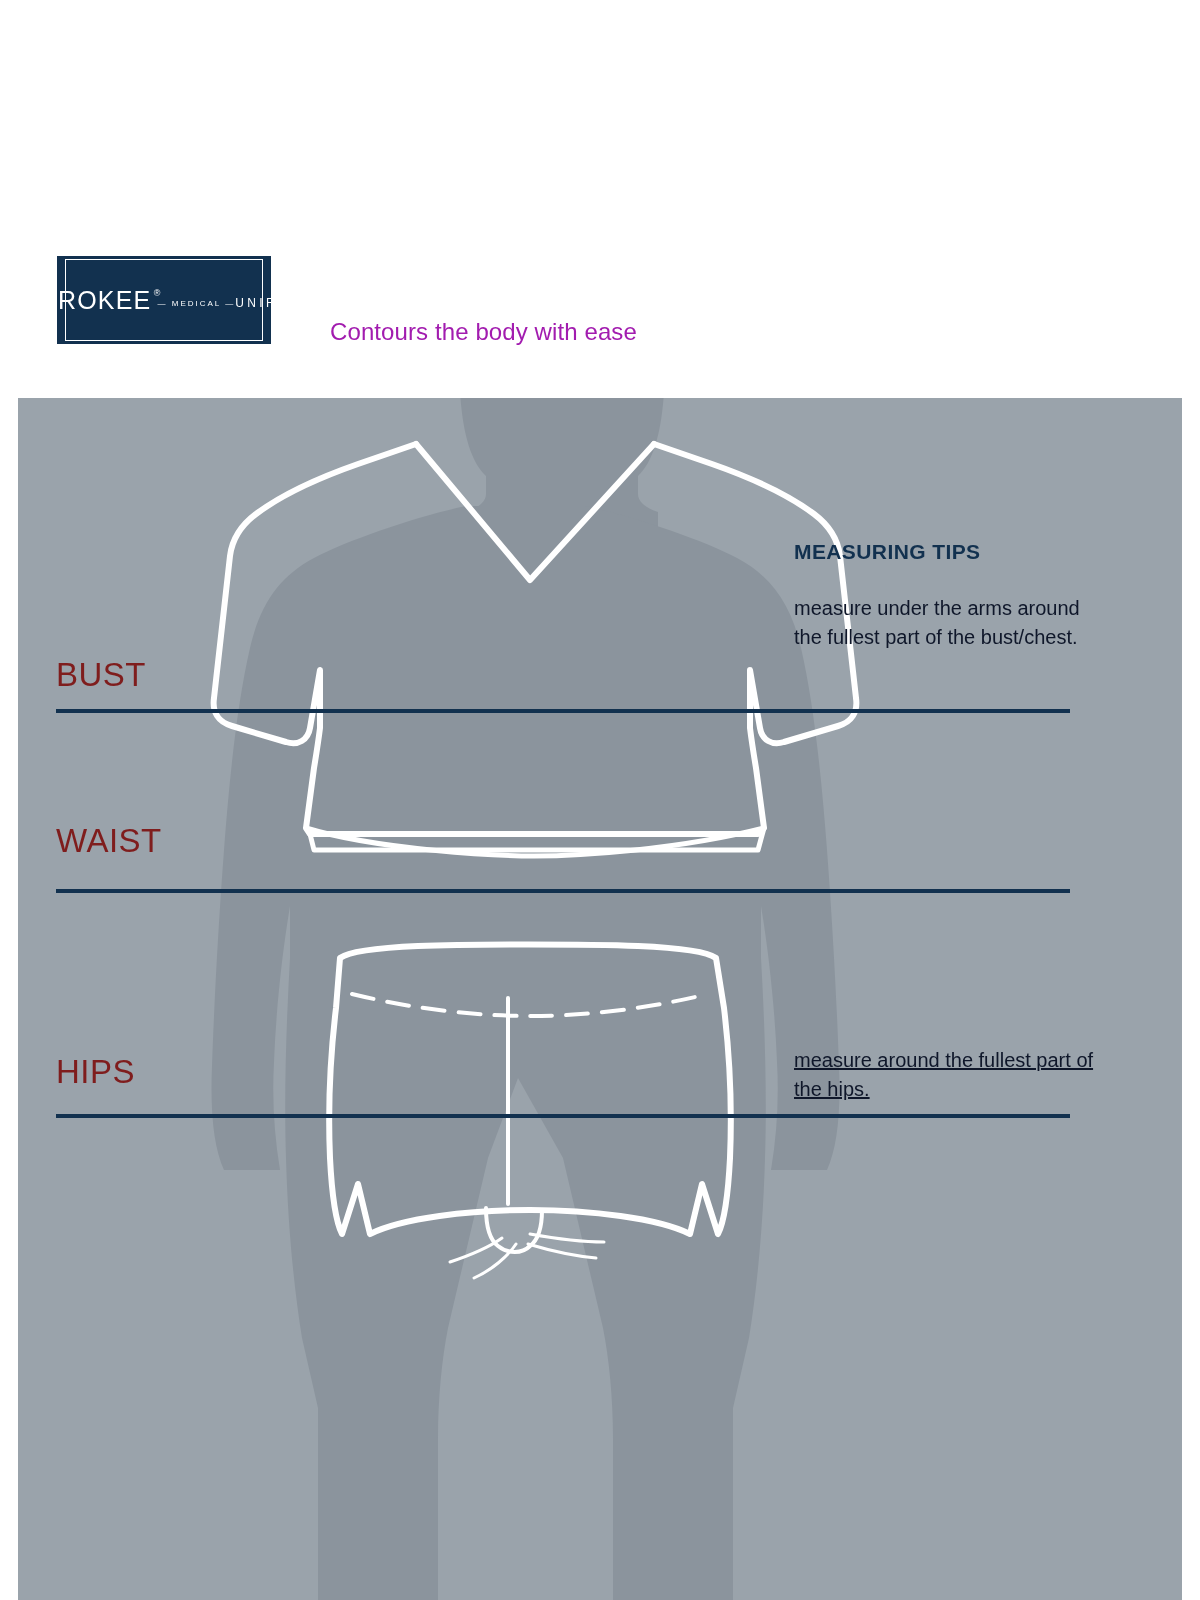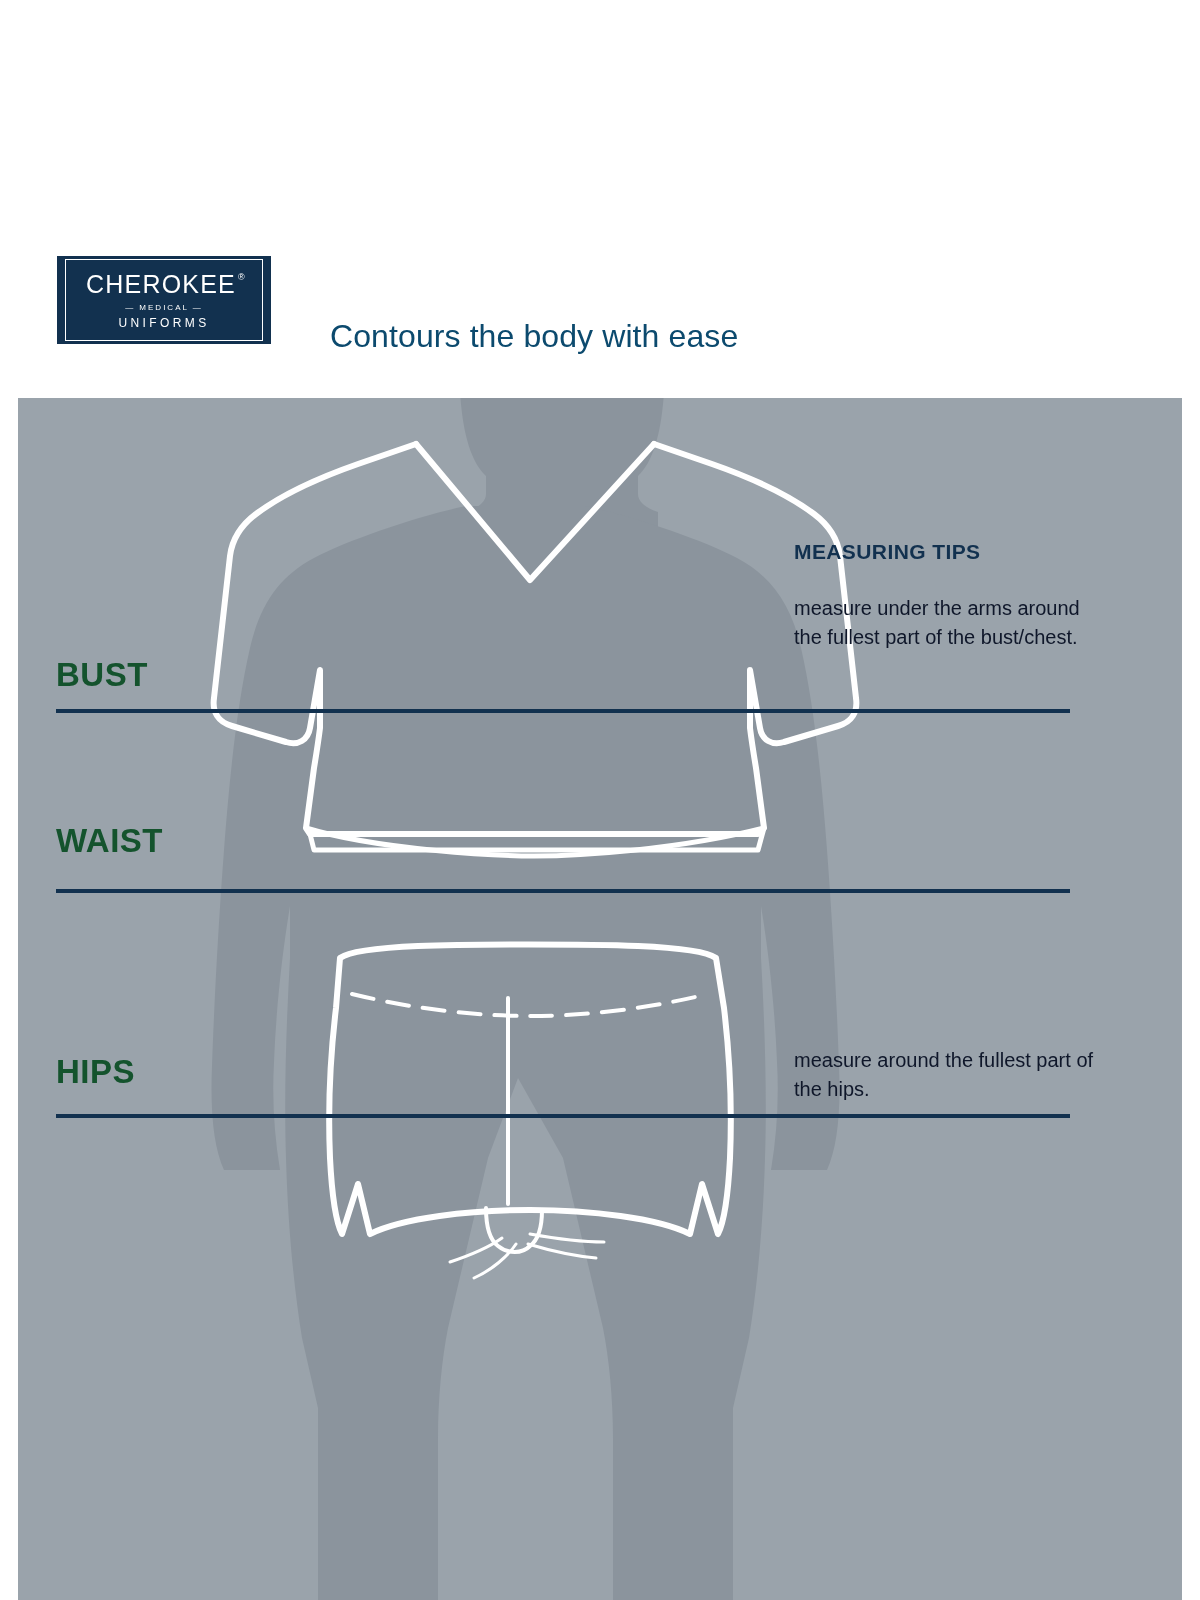--- a/index.html
+++ b/index.html
@@ -46,21 +46,21 @@
     flex-direction: column;
     align-items: center;
     justify-content: center;
   }
   #logo-inner {
     width: 198px;
     height: 86px;
     border: 1px solid #ffffff;
     box-sizing: border-box;
     display: flex;
-    flex-direction: column;
+    flex-direction: row;
     align-items: center;
     justify-content: center;
     color: #ffffff;
   }
   .logo-main {
     font-size: 25px;
     letter-spacing: 1.2px;
     font-weight: 400;
     line-height: 1;
     position: relative;
@@ -97,23 +97,23 @@
     font-weight: 700;
     color: #12314f;
     letter-spacing: 0.2px;
     line-height: 1.1;
     white-space: nowrap;
   }
   #subtitle {
     position: absolute;
     left: 330px;
     top: 80px;
-    font-size: 32px;
+    font-size: 24px;
     font-weight: 400;
-    color: #0c4a6e;
+    color: #a21caf;
     letter-spacing: 0.1px;
     white-space: nowrap;
   }
 
   
   #panel {
     position: absolute;
     left: 18px;
     top: 398px;
     width: 1164px;
@@ -124,23 +124,23 @@
 
   #figure-svg {
     position: absolute;
     left: 0;
     top: 0;
   }
 
   
   .meas-label {
     position: absolute;
-    color: #14532d;
+    color: #7f1d1d;
     font-size: 33px;
-    font-weight: 700;
+    font-weight: 400;
     letter-spacing: 0.5px;
     white-space: nowrap;
   }
   #label-bust { left: 38px; top: 258px; }
   #label-waist { left: 38px; top: 424px; }
   #label-hips { left: 38px; top: 655px; }
 
   .meas-line {
     position: absolute;
     left: 38px;
@@ -166,21 +166,21 @@
   .tip-text {
     position: absolute;
     color: #0f172a;
     font-size: 20px;
     line-height: 1.45;
     font-weight: 400;
     width: 312px;
   }
   #tip-bust { left: 776px; top: 196px; }
   #tip-waist { left: 776px; top: 376px; }
-  #tip-hips { left: 776px; top: 648px; }
+  #tip-hips { left: 776px; top: 648px; text-decoration: underline; }
 </style>
 </head>
 <body>
 
 <div id="page">
 
   <div id="header">
 
     <div id="logo-box">
       <div id="logo-inner">

